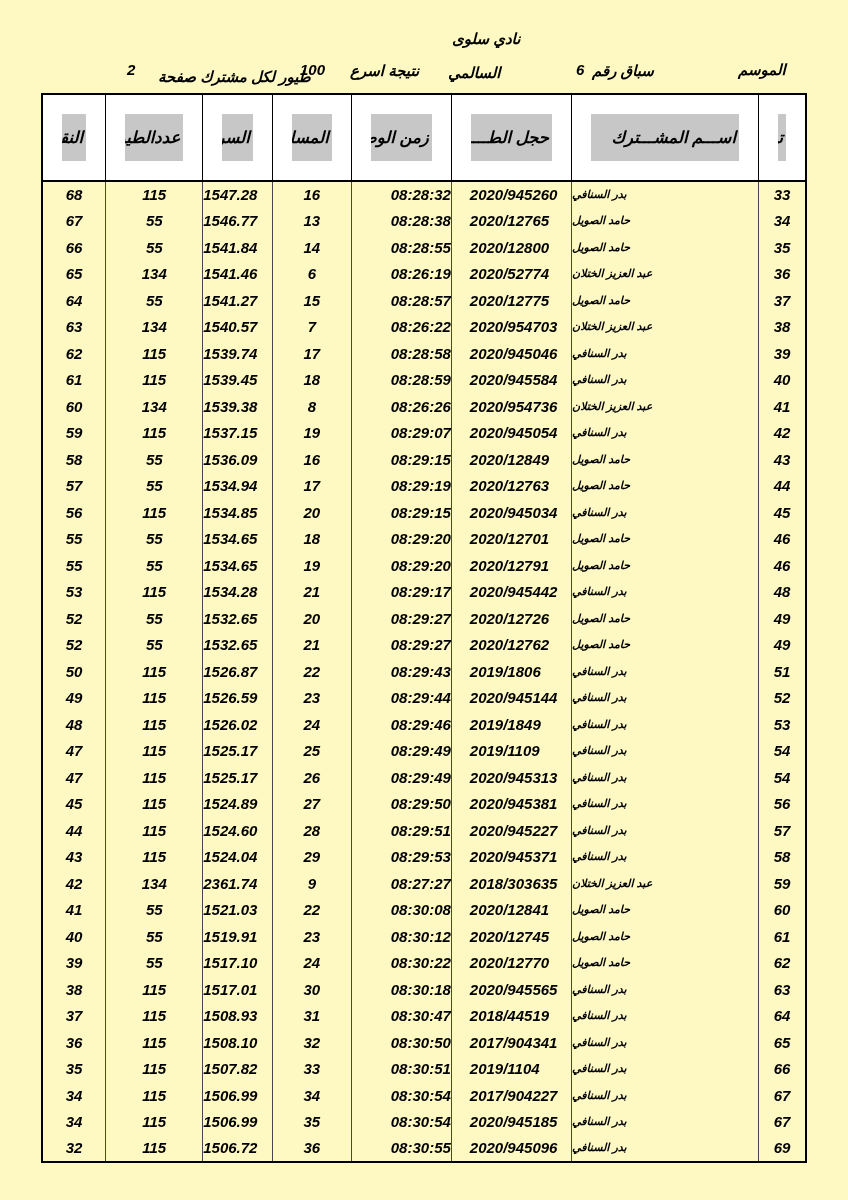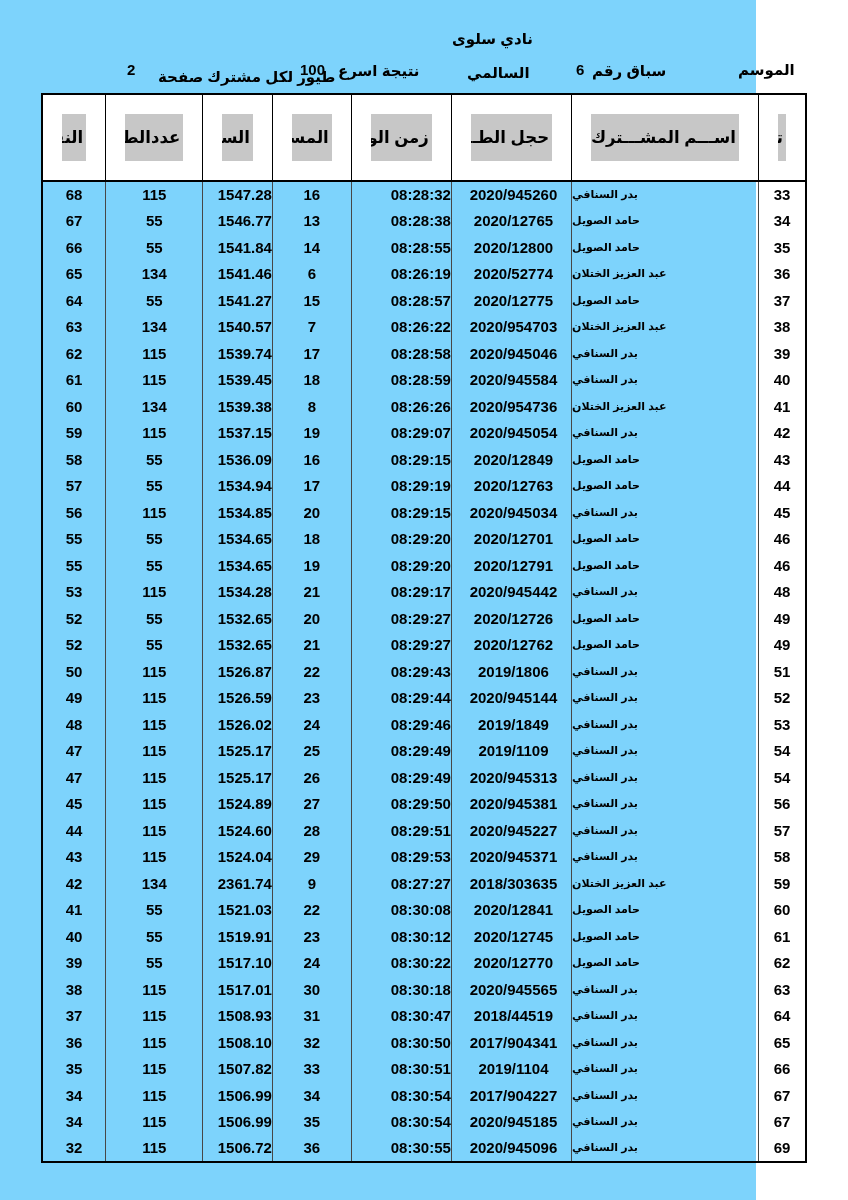--- a/index.html
+++ b/index.html
@@ -3,38 +3,38 @@
 <meta charset="utf-8">
 <style>
   * { box-sizing: border-box; margin: 0; padding: 0; }
   html, body { background: #ffffff; }
   body {
     width: 848px; height: 1200px;
     font-family: "Liberation Sans", "DejaVu Sans", sans-serif;
     color: #000;
     overflow: hidden;
   }
-  .page { position: relative; width: 756px; height: 1200px; background: #7dd3fc; }
+  .page { position: relative; width: 848px; height: 1200px; background: #fef9c3; font-style: italic; }
 
   
   .doc-header { position: absolute; top: 0; left: 0; width: 848px; height: 93px; }
   .doc-header span {
     position: absolute;
     font-weight: bold;
     font-size: 15px;
     white-space: nowrap;
     direction: rtl;
   }
   .t-club      { left: 452px; top: 30px; }
   .t-season-lb { left: 738px; top: 61px; font-size: 16px; }
   .t-season-v  { left: 648px; top: 61px; font-size: 16px; direction: ltr; margin-top: 40px; }
   .t-race-lb   { left: 592px; top: 62px; }
   .t-race-no   { left: 576px; top: 61px; font-size: 16px; }
-  .t-location  { left: 467px; top: 64px; }
-  .t-res-pre   { left: 338px; top: 62px; }
+  .t-location  { left: 448px; top: 64px; }
+  .t-res-pre   { left: 350px; top: 62px; }
   .t-res-cnt   { left: 300px; top: 61px; font-size: 16px; }
   .t-res-suf   { left: 158px; top: 68px; }
   .t-page-no   { left: 127px; top: 61px; font-size: 16px; }
 
   
   table.results {
     position: absolute;
     left: 41px; top: 93px;
     width: 766px;
     direction: rtl;
@@ -82,24 +82,24 @@
   .col-name   { width: 185px; }
   .col-ring   { width: 119px; }
   .col-time   { width: 99px;  }
   .col-dist   { width: 78px;  }
   .col-speed  { width: 69px;  }
   .col-birds  { width: 96px;  }
   .col-points { width: 63px;  }
 
   td.col-rank   { text-align: center; }
   td.col-name   { text-align: left; padding-right: 3px; font-size: 11px; }
-  td.col-ring   { text-align: center;  padding-left: 4px; direction: ltr; }
+  td.col-ring   { text-align: left;  padding-left: 18px; direction: ltr; }
   td.col-time   { text-align: right; padding-left: 3px; direction: ltr; }
   td.col-dist   { text-align: center; }
-  td.col-speed  { text-align: right; }
+  td.col-speed  { text-align: left; }
   td.col-birds  { text-align: center; }
   td.col-points { text-align: center; }
 </style>
 </head>
 <body>
 
 <div class="page">
 
   <div class="doc-header">
     <span class="t-club">نادي سلوى</span>

